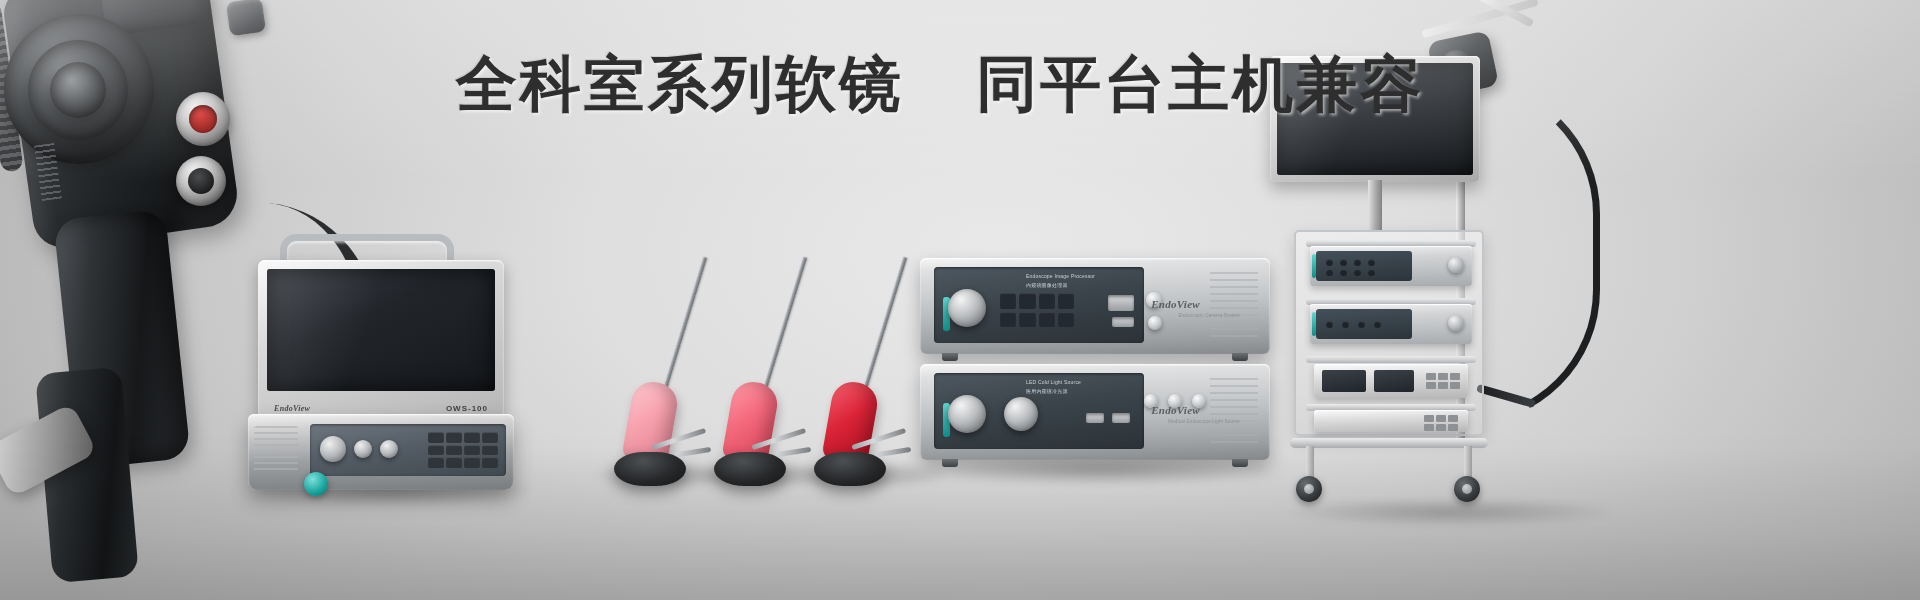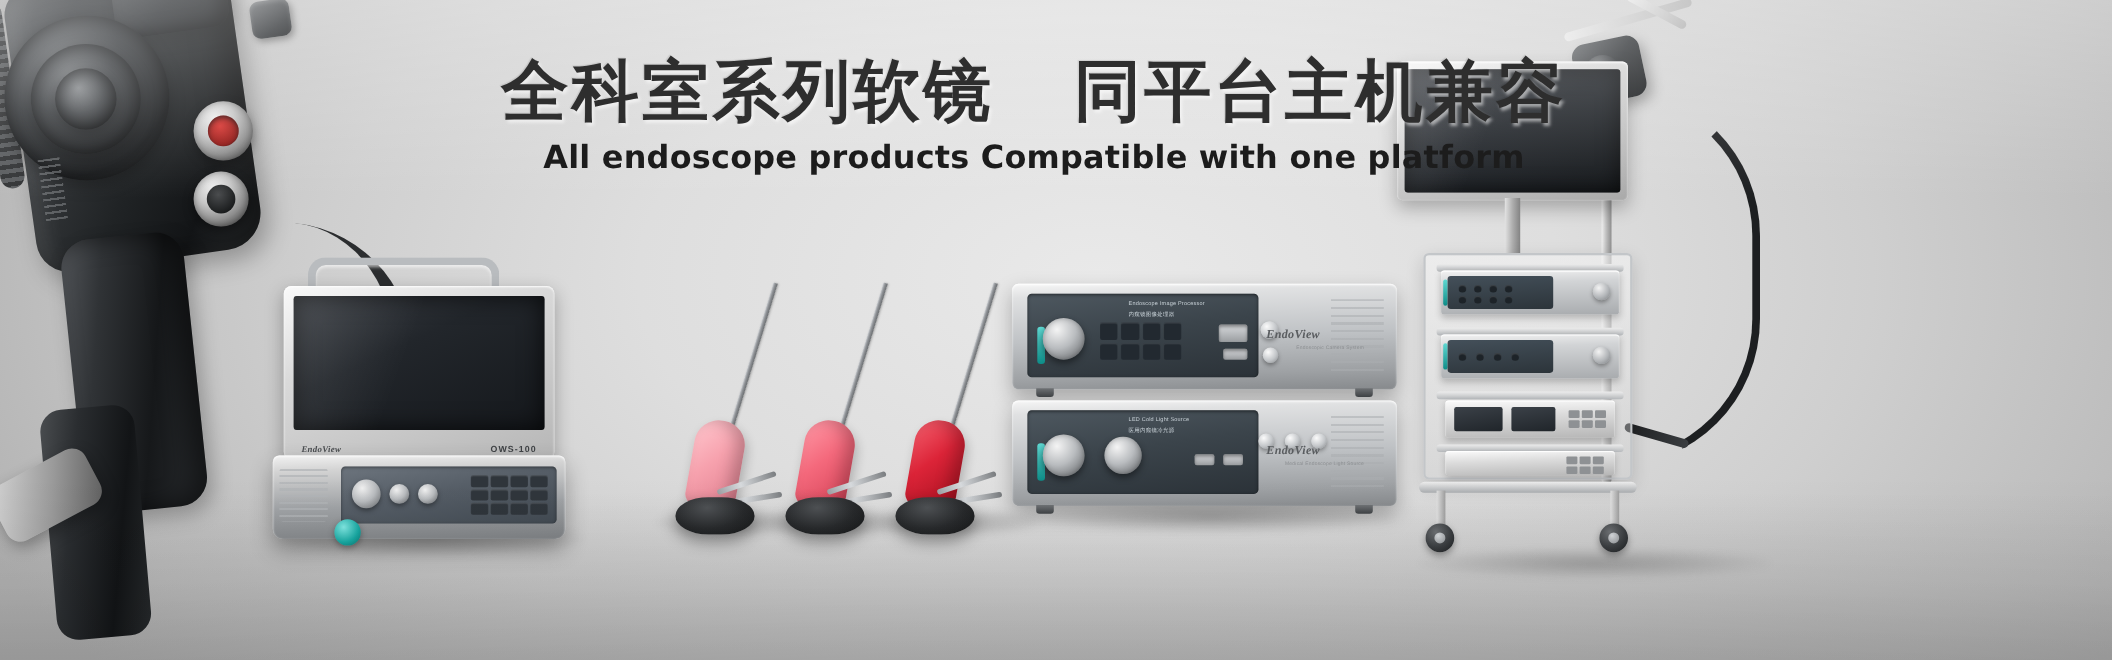--- a/index.html
+++ b/index.html
@@ -439,21 +439,20 @@
     <div class="eh-grip2"></div>
     <div class="eh-tip"></div>
   </div>
 
   <div class="copy">
     <div class="headline">
       <span>全科室系列软镜</span>
       <span class="gap"></span>
       <span>同平台主机兼容</span>
     </div>
-    <div class="subhead">All endoscope products Compatible with one platform</div>
   </div>
 
   <div class="shadow" style="left:250px;top:472px;width:280px;height:34px;"></div>
   <div class="dev" id="ows-monitor">
     <div class="ows-handle"></div>
     <div class="ows-screen-frame">
       <div class="ows-screen"></div>
       <div class="ows-brand">EndoView</div>
       <div class="ows-model">OWS-100</div>
     </div>

